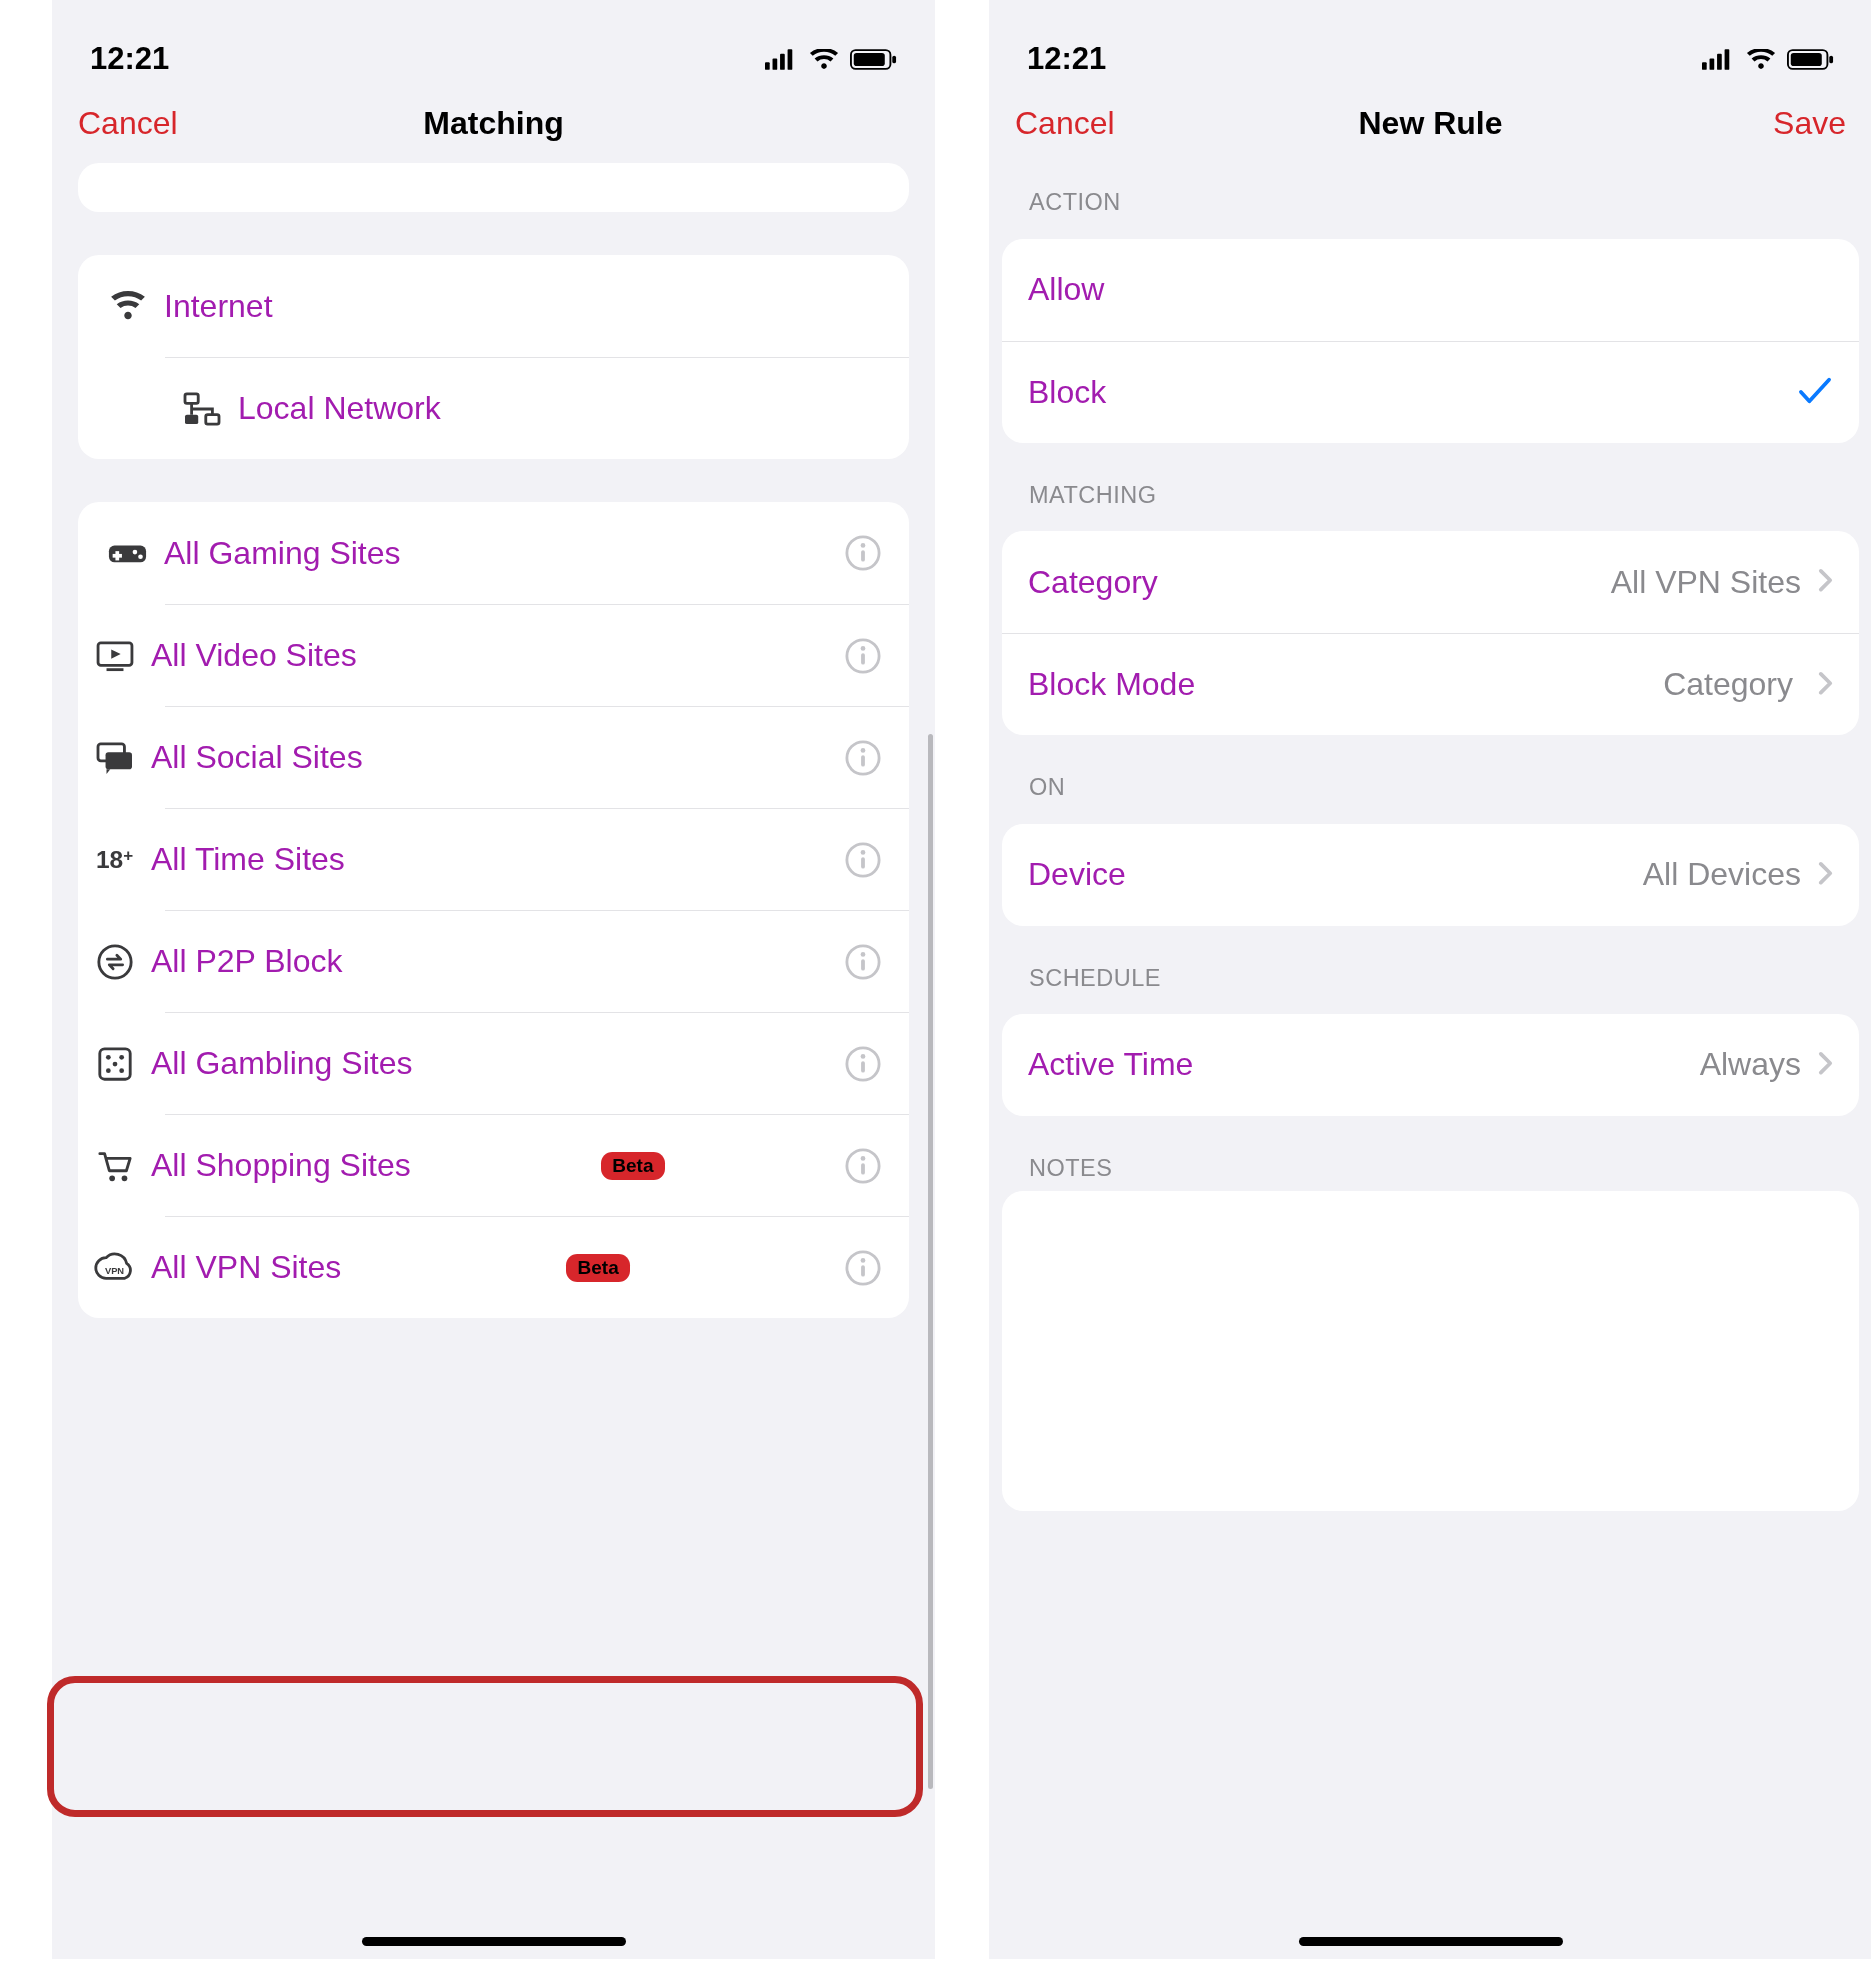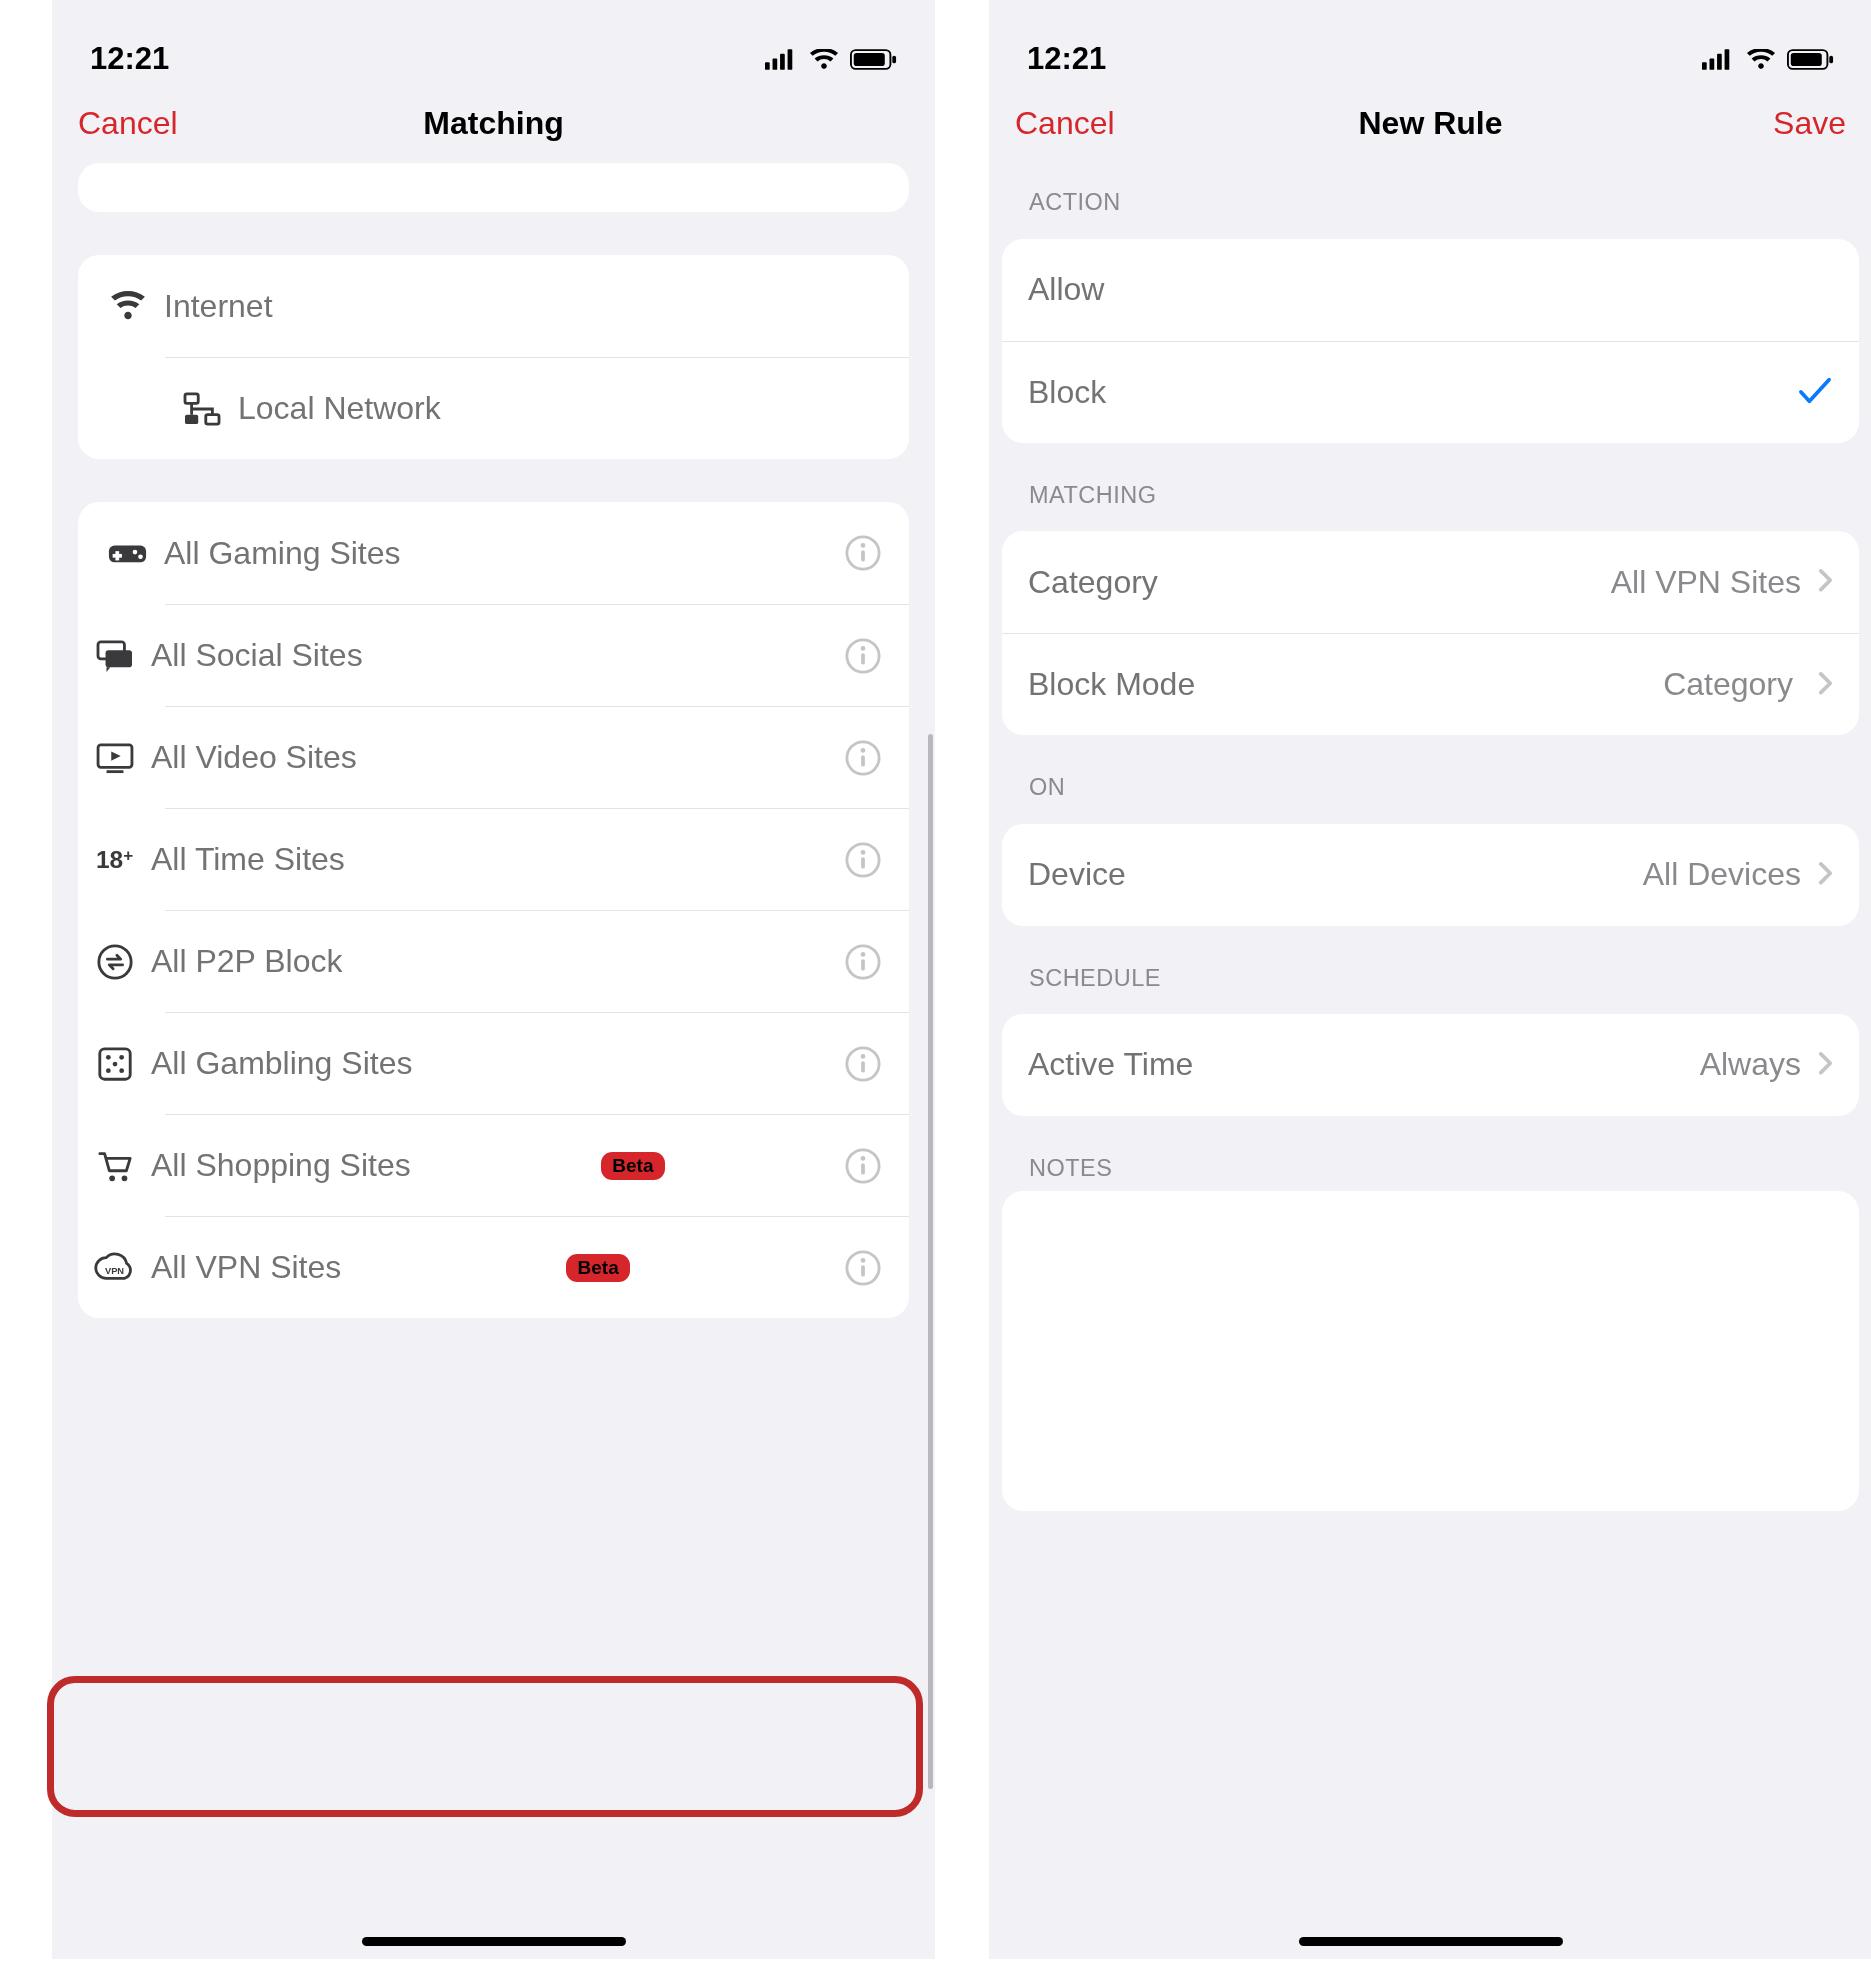--- a/index.html
+++ b/index.html
@@ -65,21 +65,21 @@
   .row + .row { border-top:0.9px solid #e3e3e6; margin-left:87px; padding-left:0px; }
   .card.cat .row + .row { margin-left:87px; }
   .card.kv .row + .row  { margin-left:0; border-top:0.9px solid #e3e3e6; padding-left:26px;gap:8px;}
   .card.kv .row { padding-left:26px; }
 
   .icon-slot {
     width:73px; display:flex; justify-content:center; align-items:center;
     flex:0 0 73px;
   }
   .label {
-    font-size:32px; color:#737373; font-weight:400;
+    font-size:32px; color:#a21caf; font-weight:400;
     flex:1 1 auto;
   }
   .value {
     font-size:32px; color:#8a8a8e;
   }
   .chevron {
     margin-left:17px;
     color:#c5c5c9;
   }
   .info {
@@ -208,44 +208,44 @@
         <span class="info">
           <svg width="36" height="36" viewBox="0 0 38 38">
                 <circle cx="19" cy="19" r="17" fill="none" stroke="#c5c5c9" stroke-width="3"></circle>
                 <circle cx="19" cy="11" r="2.5" fill="#c5c5c9"></circle>
                 <rect x="17" y="16" width="4" height="12" rx="2" fill="#c5c5c9"></rect>
               </svg>
         </span>
       </div>
       <div class="row">
         <span class="icon-slot" style="margin-left:-87px;">
+          <svg width="40" height="32" viewBox="0 0 42 34">
+                <rect x="3" y="3" width="36" height="24" rx="3" fill="none" stroke="#3a3a3c" stroke-width="3"></rect>
+                <path d="M17 10l10 5-10 5z" fill="#3a3a3c"></path>
+                <rect x="12" y="30" width="18" height="3" fill="#3a3a3c"></rect>
+              </svg>
+        </span>
+        <span class="label">All Video Sites</span>
+        <span class="info">
+          <svg width="36" height="36" viewBox="0 0 38 38">
+                <circle cx="19" cy="19" r="17" fill="none" stroke="#c5c5c9" stroke-width="3"></circle>
+                <circle cx="19" cy="11" r="2.5" fill="#c5c5c9"></circle>
+                <rect x="17" y="16" width="4" height="12" rx="2" fill="#c5c5c9"></rect>
+              </svg>
+        </span>
+      </div>
+      <div class="row">
+        <span class="icon-slot" style="margin-left:-87px;">
           <svg width="40" height="34" viewBox="0 0 42 36">
                 <rect x="3" y="3" width="28" height="18" rx="3" fill="none" stroke="#3a3a3c" stroke-width="3"></rect>
                 <rect x="11" y="12" width="28" height="18" rx="3" fill="#3a3a3c"></rect>
                 <path d="M16 30l-4 5v-5z" fill="#3a3a3c"></path>
               </svg>
         </span>
         <span class="label">All Social Sites</span>
-        <span class="info">
-          <svg width="36" height="36" viewBox="0 0 38 38">
-                <circle cx="19" cy="19" r="17" fill="none" stroke="#c5c5c9" stroke-width="3"></circle>
-                <circle cx="19" cy="11" r="2.5" fill="#c5c5c9"></circle>
-                <rect x="17" y="16" width="4" height="12" rx="2" fill="#c5c5c9"></rect>
-              </svg>
-        </span>
-      </div>
-      <div class="row">
-        <span class="icon-slot" style="margin-left:-87px;">
-          <svg width="40" height="32" viewBox="0 0 42 34">
-                <rect x="3" y="3" width="36" height="24" rx="3" fill="none" stroke="#3a3a3c" stroke-width="3"></rect>
-                <path d="M17 10l10 5-10 5z" fill="#3a3a3c"></path>
-                <rect x="12" y="30" width="18" height="3" fill="#3a3a3c"></rect>
-              </svg>
-        </span>
-        <span class="label">All Video Sites</span>
         <span class="info">
           <svg width="36" height="36" viewBox="0 0 38 38">
                 <circle cx="19" cy="19" r="17" fill="none" stroke="#c5c5c9" stroke-width="3"></circle>
                 <circle cx="19" cy="11" r="2.5" fill="#c5c5c9"></circle>
                 <rect x="17" y="16" width="4" height="12" rx="2" fill="#c5c5c9"></rect>
               </svg>
         </span>
       </div>
       <div class="row">
         <span class="icon-slot" style="margin-left:-87px;">

